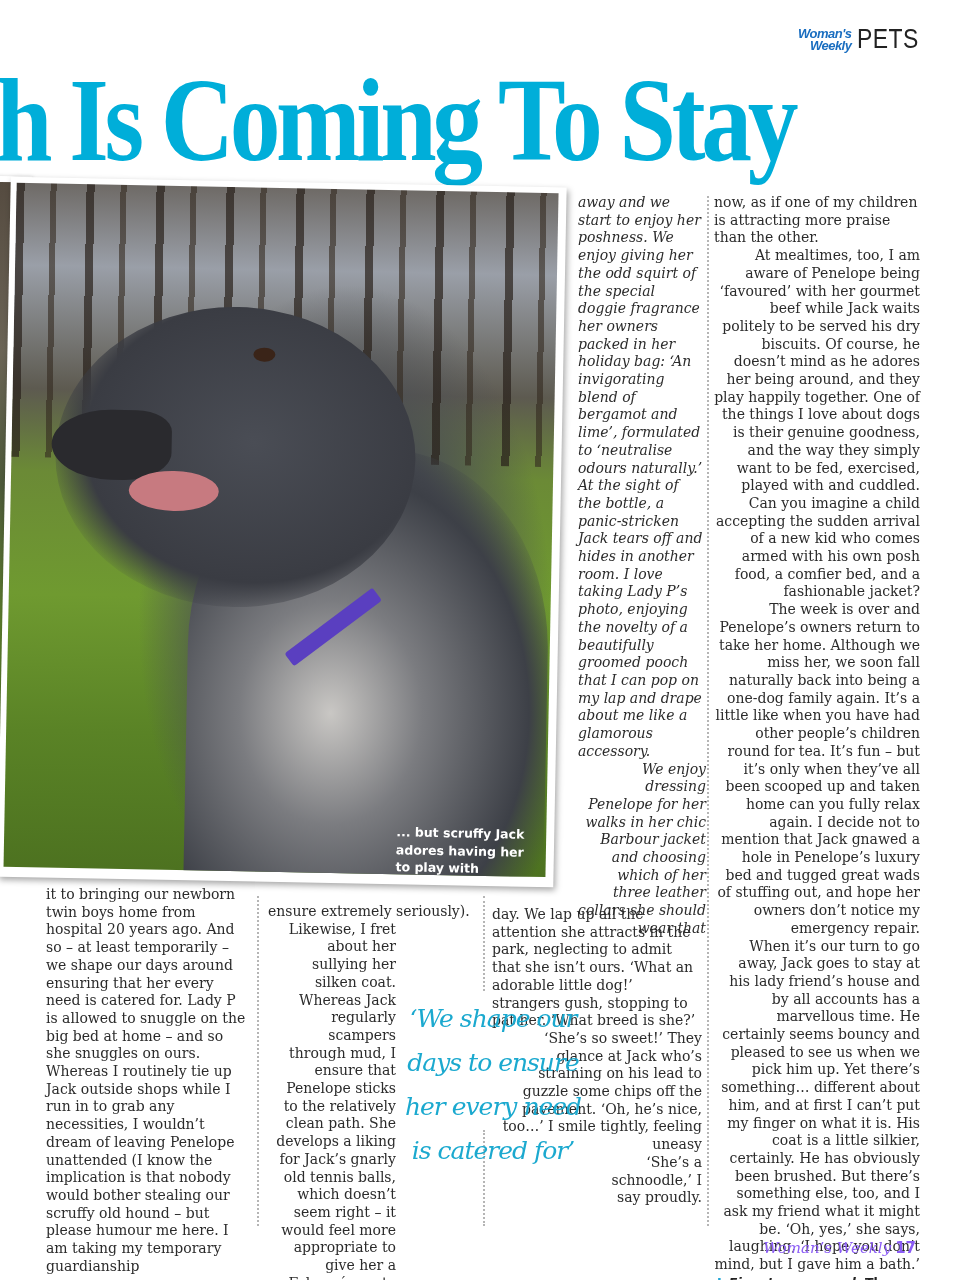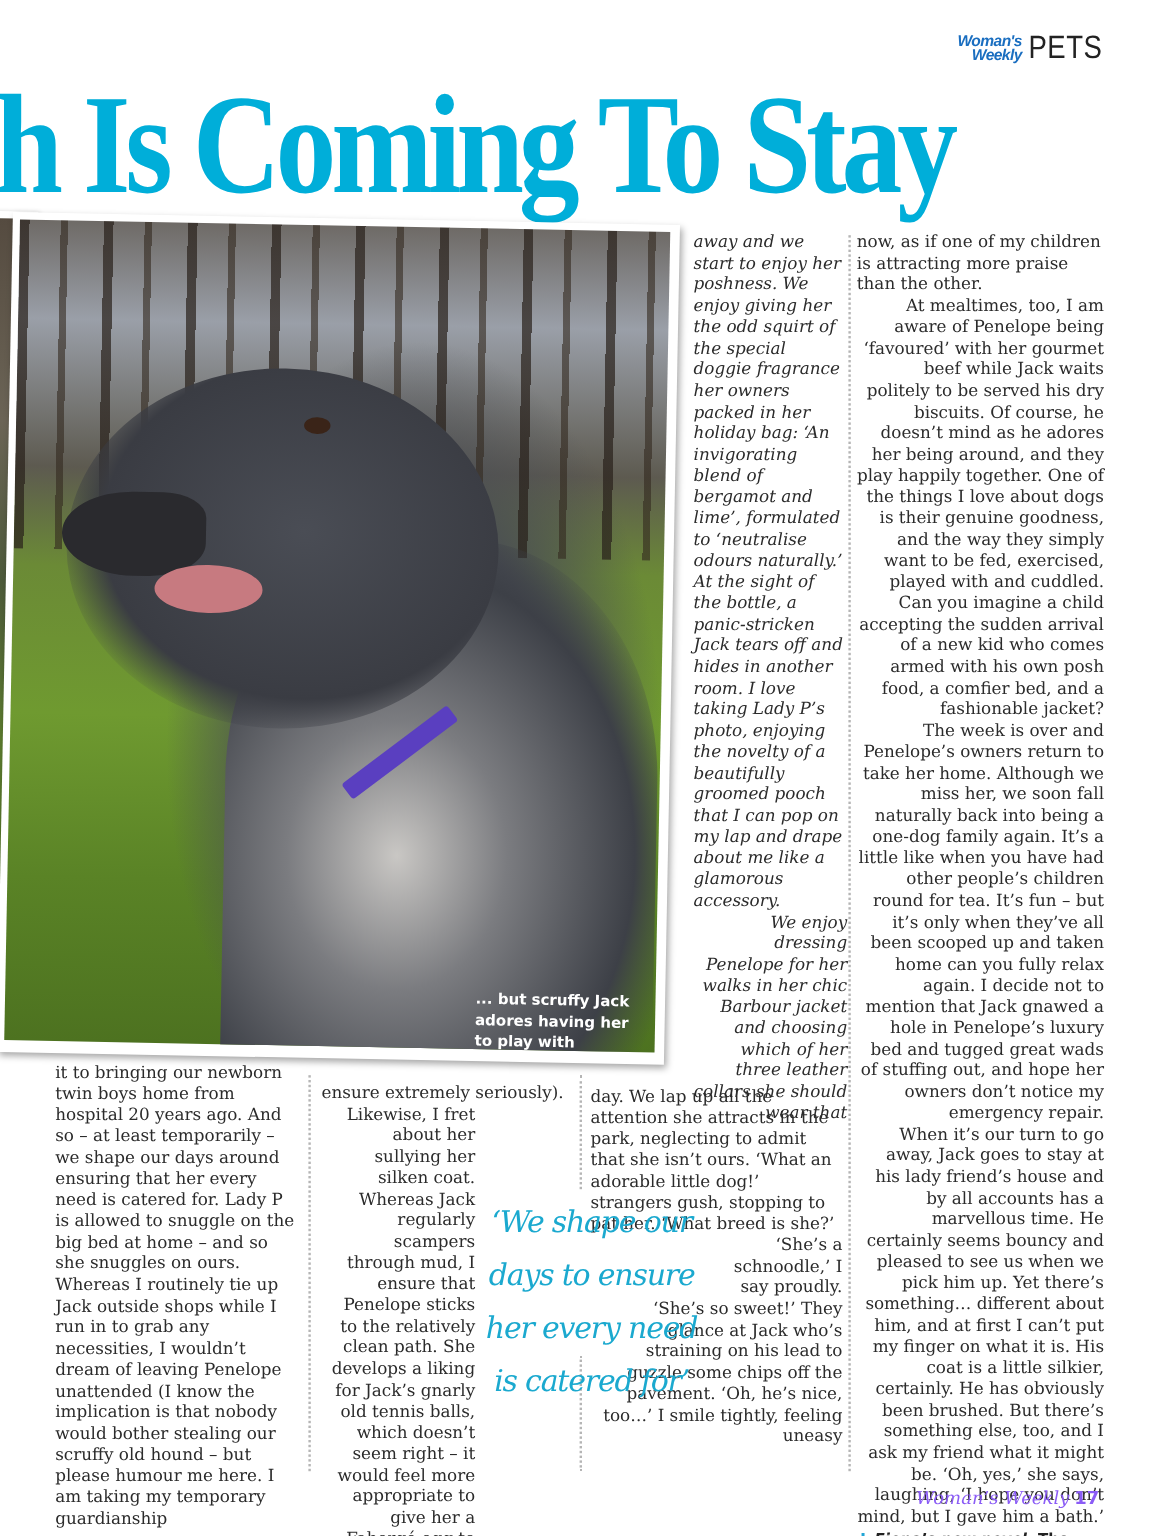--- a/index.html
+++ b/index.html
@@ -107,21 +107,21 @@
 </div>
 
 <div class="col" id="col2">
   <p>ensure extremely seriously).</p>
   <p class="ind" style="width:128px;">Likewise, I fret about her sullying her silken coat. Whereas Jack regularly scampers through mud, I ensure that Penelope sticks to the relatively clean path. She develops a liking for Jack’s gnarly old tennis balls, which doesn’t seem right – it would feel more appropriate to give her a Fabergé egg to play with.</p>
 
 </div>
 
 <div class="col" id="col3bot">
   <p style="padding-left:0;">day. We lap up all the attention she attracts in the park, neglecting to admit that she isn’t ours. ‘What an adorable little dog!’ strangers gush, stopping to pat her. ‘What breed is she?’</p>
+  <p class="ind">‘She’s so sweet!’ They glance at Jack who’s straining on his lead to guzzle some chips off the pavement. ‘Oh, he’s nice, too…’ I smile tightly, feeling uneasy</p>
   <p class="ind" style="margin-left:104px;">‘She’s a schnoodle,’ I say proudly.</p>
-  <p class="ind">‘She’s so sweet!’ They glance at Jack who’s straining on his lead to guzzle some chips off the pavement. ‘Oh, he’s nice, too…’ I smile tightly, feeling uneasy</p>
 </div>
 
 <div class="pull">‘We shape our days to ensure her every need is catered for’</div>
 
 <div class="footer">
   <span>Woman’s Weekly</span><b>17</b>
 </div>
 
 </body></html>

